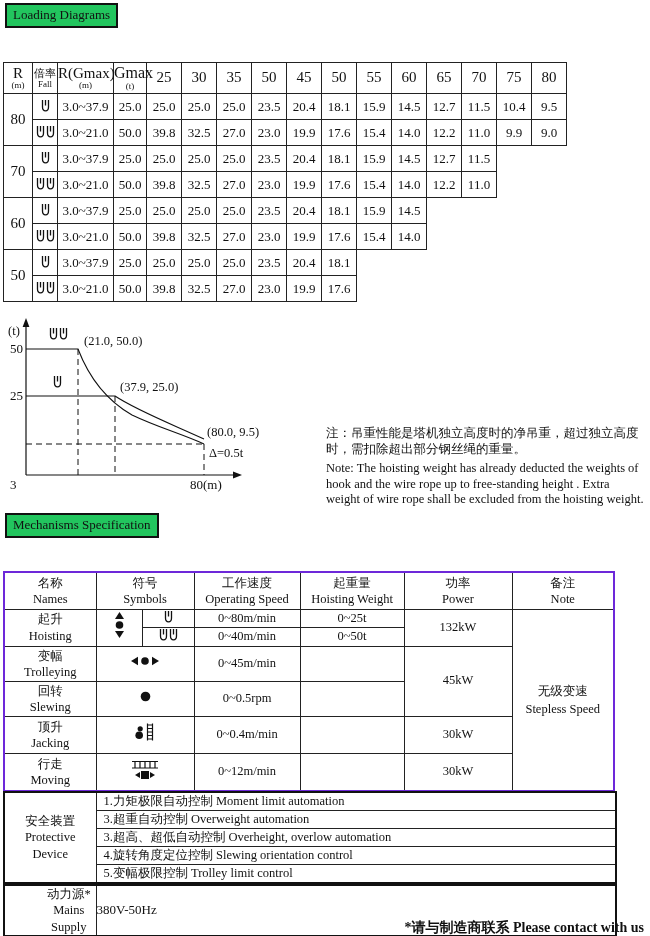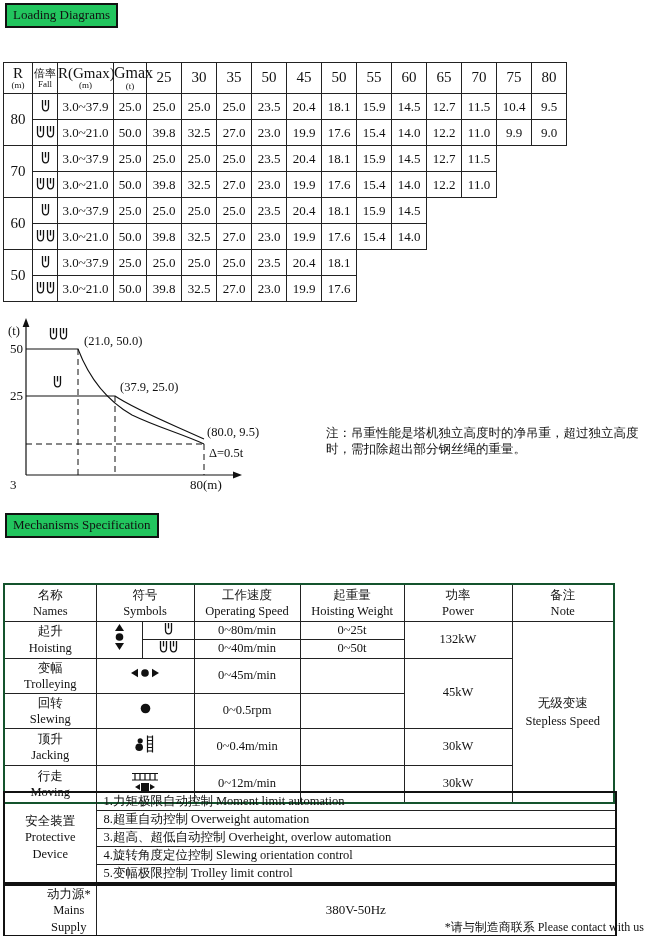--- a/index.html
+++ b/index.html
@@ -37,35 +37,35 @@
   .curve{stroke:#111;stroke-width:1.1;fill:none;}
   .dash{stroke:#111;stroke-width:1;fill:none;stroke-dasharray:6 4;}
   .hookstroke{stroke:#111;stroke-width:1.3;fill:none;}
   .fillb{fill:#111;stroke:none;}
 
   
   .note{font-size:12.5px;line-height:1.24;}
   .note .zh{margin-bottom:4px;}
 
   
-  table.mech{font-size:12.5px;width:612px;border:2px solid #14532d;margin-top:12px;}
+  table.mech{font-size:12.5px;width:612px;border:2px solid #6d28d9;}
   table.mech td{line-height:1.25;}
   table.mech .two div{line-height:1.3;}
   .notecell div{line-height:1.45;}
 
   
   table.safety{font-size:12.5px;width:612px;border:2px solid #111;}
   table.safety td.item{text-align:left;padding:0 0 0 7px;height:17px;}
   table.safety td.label-cell div{line-height:1.3;}
   table.mains{font-size:13px;width:612px;border:2px solid #111;}
-  table.mains td.val{text-align:center;}
+  table.mains td.val{text-align:left;}
   table.mains td{height:38px;}
   .mains-label div{line-height:1.3;font-size:12.5px;padding-left:37px;}
 
-  .footer{font-size:12px;}
+  .footer{font-size:14px;font-weight:bold;}
 </style>
 </head>
 <body>
 
 <div class="abs titleblock" style="left:5px;top:4px;">
   <span class="en">Loading Diagrams</span>
 </div>
 
 <table class="loading abs" style="left:3px;top:62px;width:563px;">
   <colgroup>
@@ -310,20 +310,21 @@
   <text class="tick" x="6" y="174">3</text>
   <text class="tick" x="186" y="174">80(m)</text>
   <text x="80" y="30">(21.0, 50.0)</text>
   <text x="116" y="76">(37.9, 25.0)</text>
   <text x="203" y="121">(80.0, 9.5)</text>
   <text x="205" y="142">Δ=0.5t</text>
 </svg>
 
 <div class="abs note" style="left:326px;top:426px;width:320px;font-family:Liberation Serif, serif;">
   <div class="zh">注：吊重性能是塔机独立高度时的净吊重，超过独立高度时，需扣除超出部分钢丝绳的重量。</div>
+  <div class="en">Note: The hoisting weight has already deducted the weights of hook and the wire rope up to free-standing height . Extra weight of wire rope shall be excluded from the hoisting weight.</div>
 </div>
 
 <div class="abs titleblock" style="left:5px;top:514px;">
   <span class="en">Mechanisms Specification</span>
 </div>
 
 <table class="mech abs" style="left:3px;top:571px;">
   <colgroup>
     <col style="width:92px">
       <col style="width:46px">
@@ -458,21 +459,21 @@
   <tbody>
       <tr>
         <td rowspan="5" class="label-cell">
           <div>安全装置</div>
           <div>Protective</div>
           <div>Device</div>
         </td>
         <td class="item">1.力矩极限自动控制  Moment limit automation</td>
       </tr>
       <tr>
-        <td class="item">8.超重自动控制  Overweight automation</td>
+        <td class="item">3.超重自动控制  Overweight automation</td>
       </tr>
       <tr>
         <td class="item">3.超高、超低自动控制  Overheight, overlow automation</td>
       </tr>
       <tr>
         <td class="item">4.旋转角度定位控制  Slewing orientation control</td>
       </tr>
       <tr>
         <td class="item">5.变幅极限控制  Trolley limit control</td>
       </tr>

